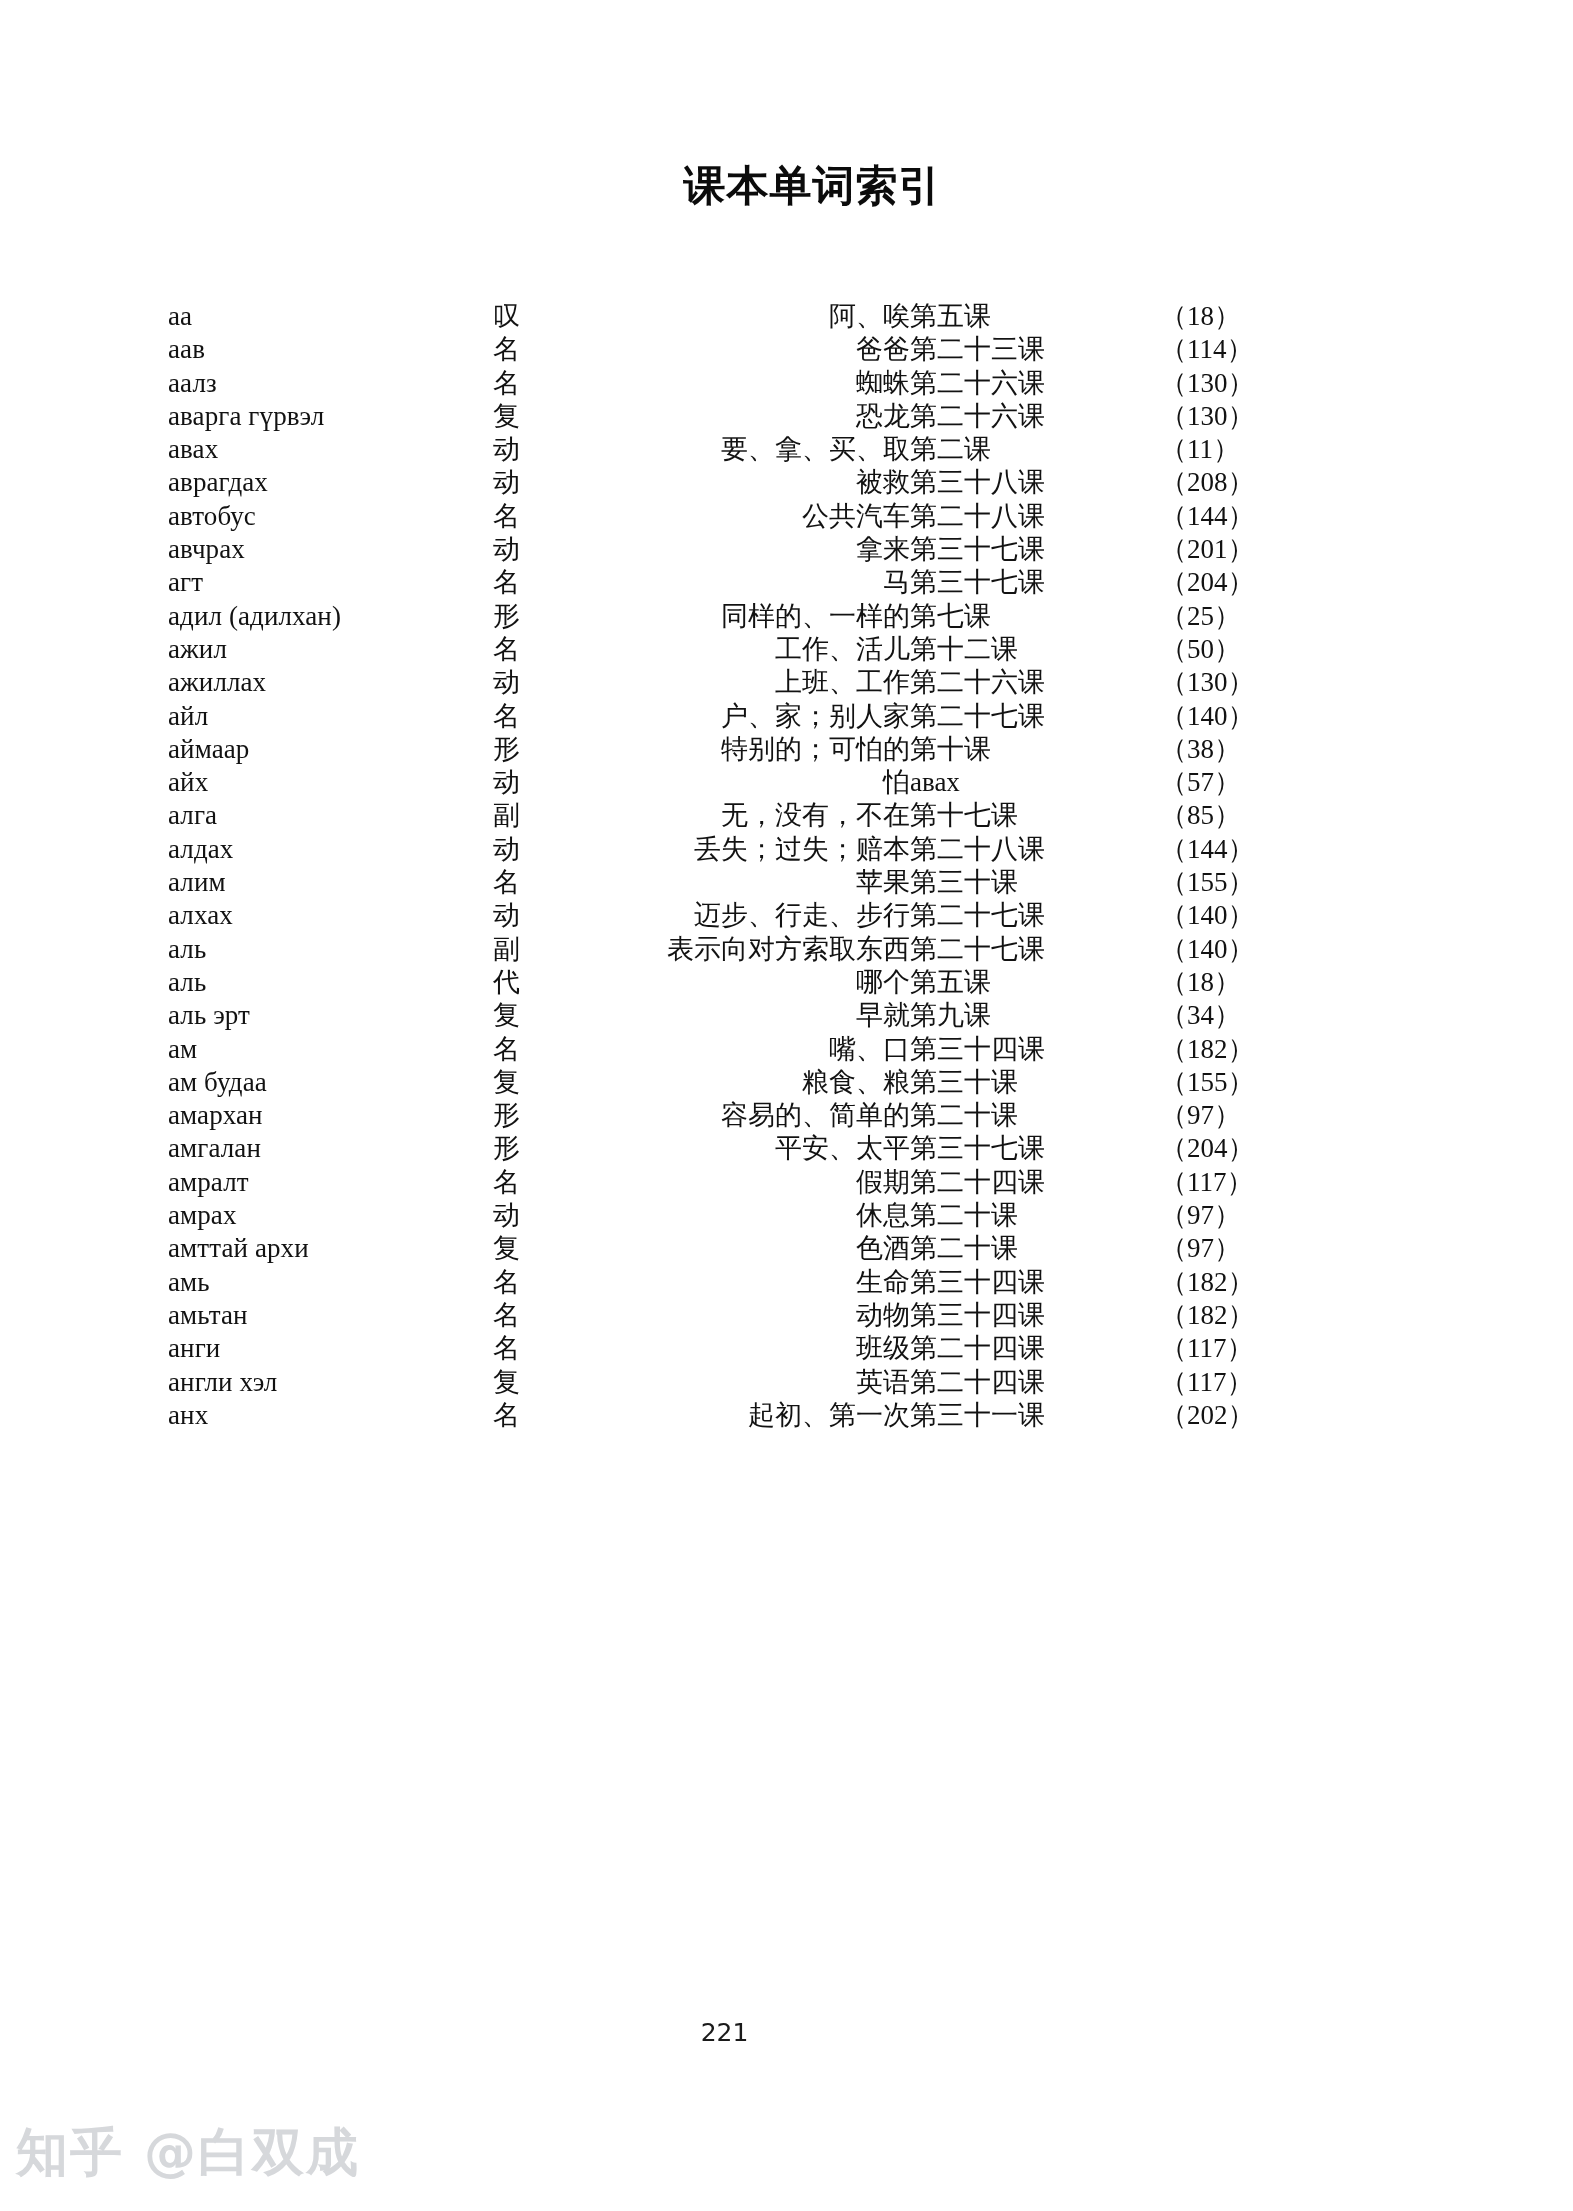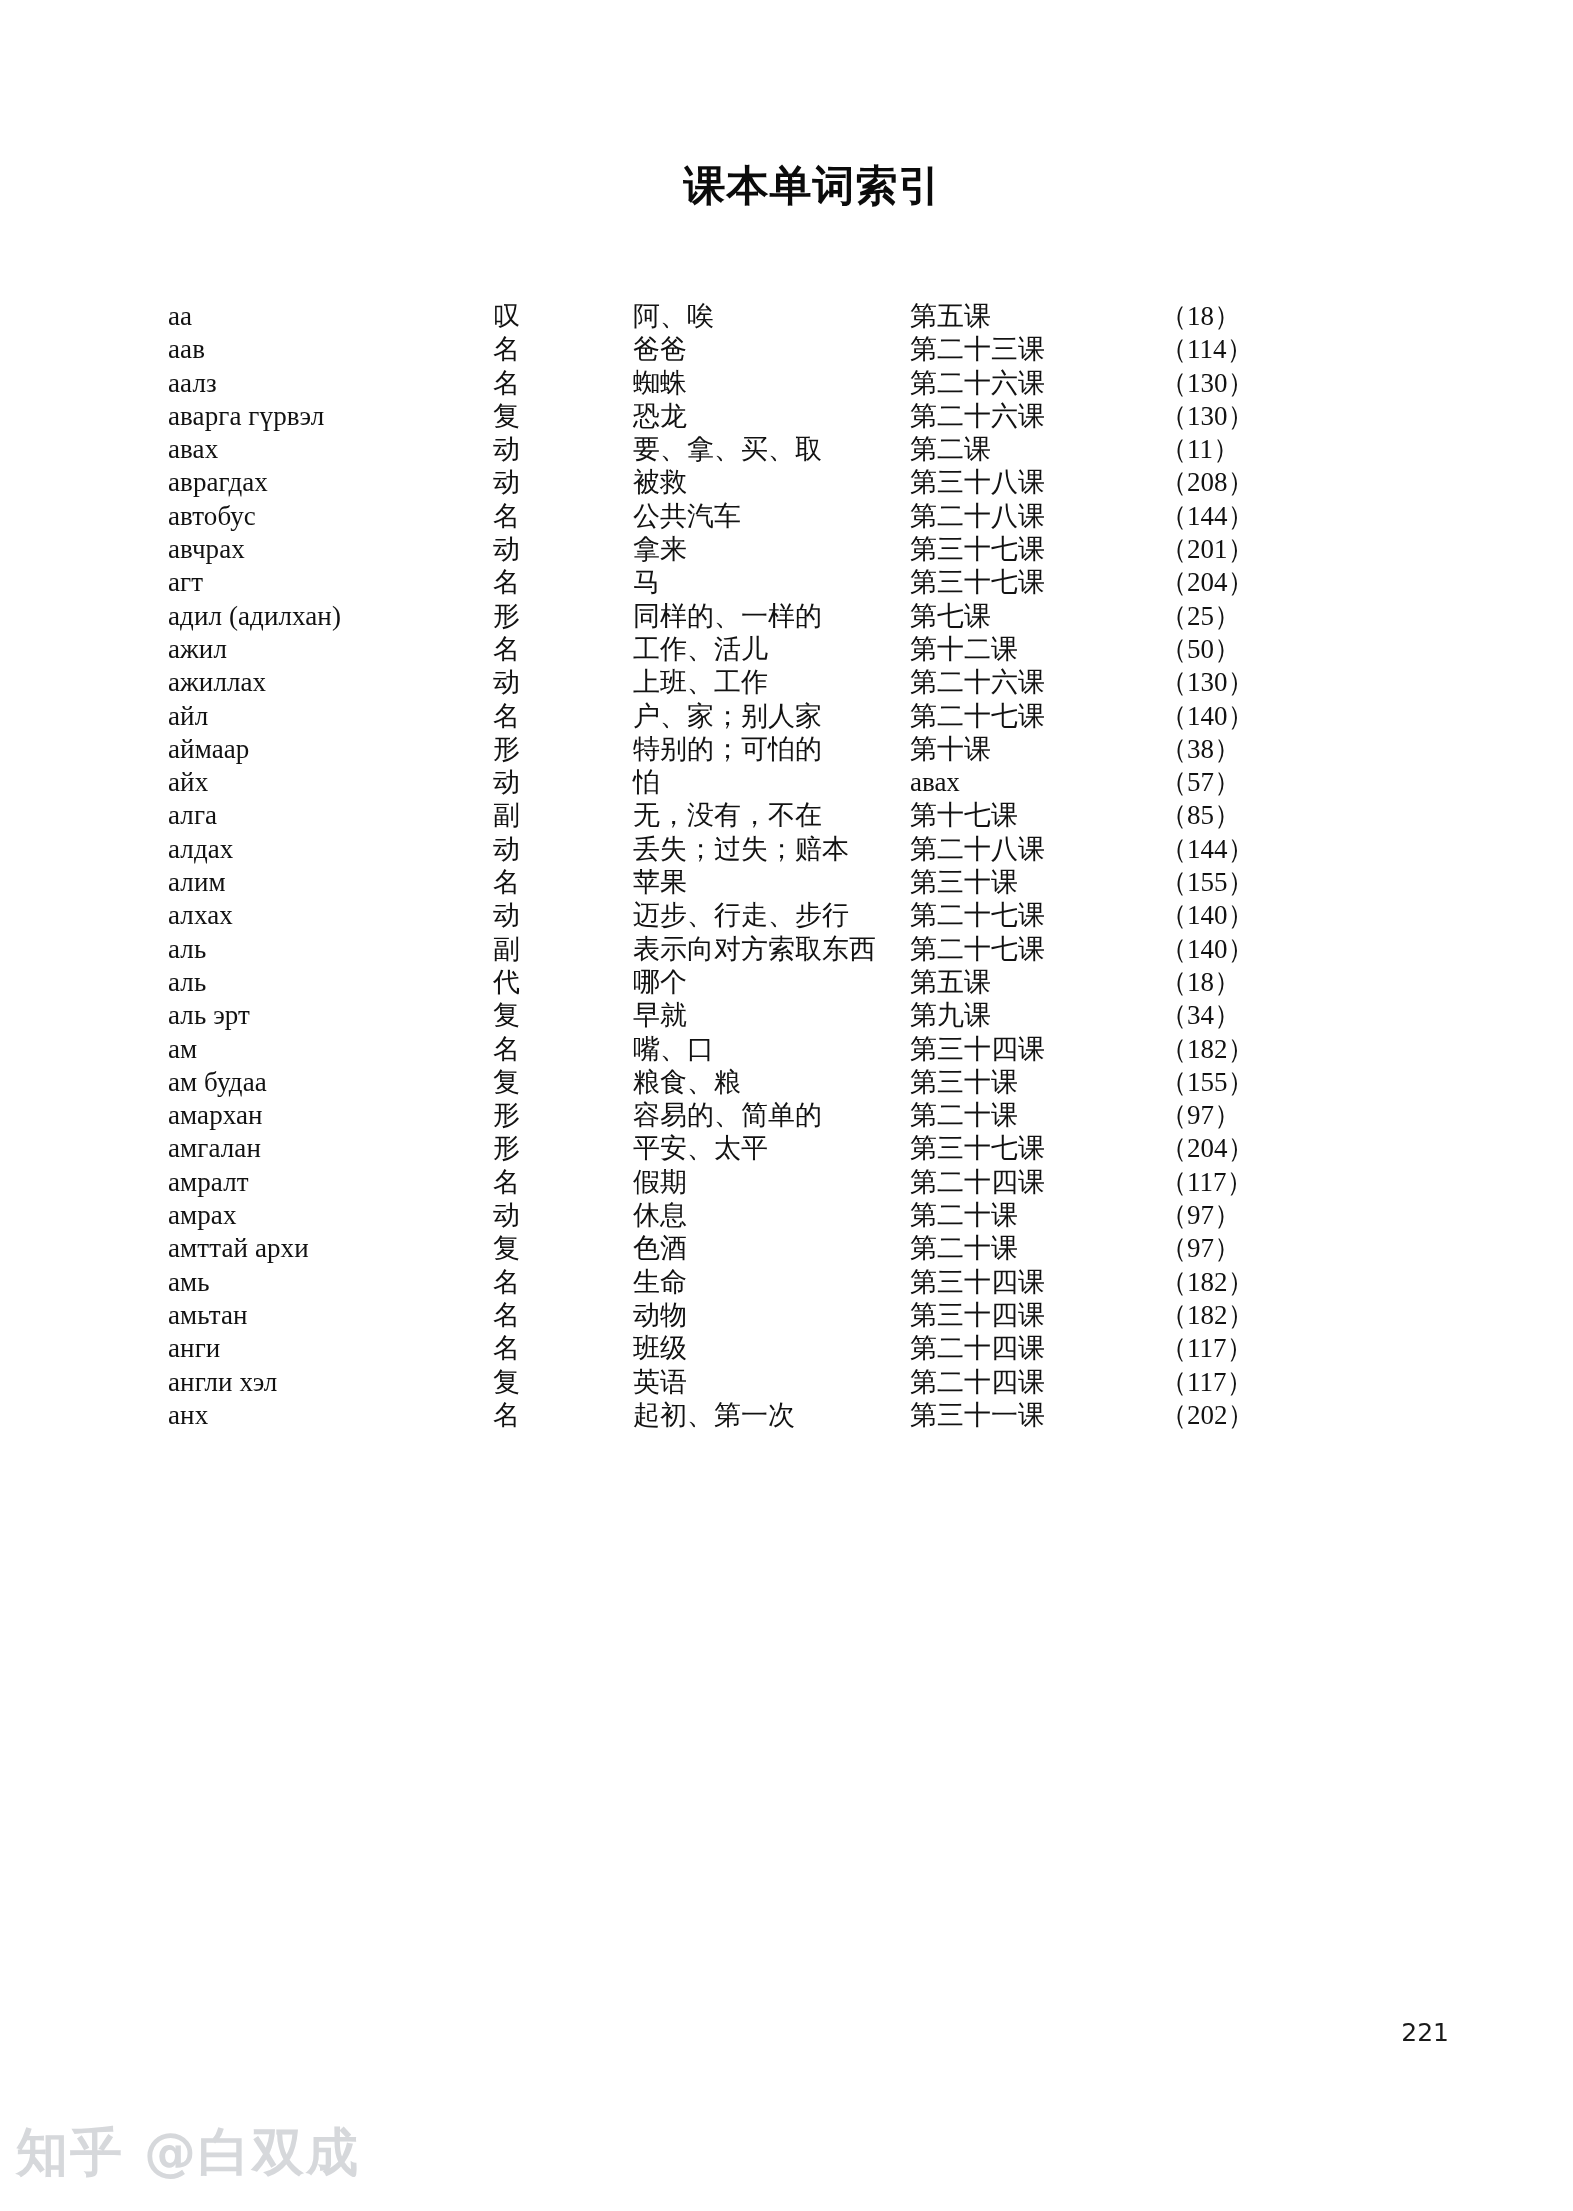--- a/index.html
+++ b/index.html
@@ -65,37 +65,38 @@
 
   .cell-word {
     font-family: "Liberation Serif", "DejaVu Serif", serif;
     letter-spacing: 0.1px;
   }
   .cell-pos {
     font-family: "Liberation Serif", "DejaVu Serif", serif;
   }
   .cell-def {
     font-family: Liberation Sans, sans-serif;
+    text-align: right;
   }
   .cell-lesson {
     font-family: "Liberation Serif", "DejaVu Serif", serif;
   }
   .cell-page {
     font-family: "Liberation Serif", "DejaVu Serif", serif;
     text-align: left;
     padding-left: 14px;
   }
 
   
   .page-number {
     position: absolute;
     top: 2018px;
     left: 0;
     width: 1449px;
-    text-align: right;
+    text-align: center;
     font-family: "DejaVu Sans", "Liberation Sans", sans-serif;
     font-size: 25px;
     color: #1a1a1a;
   }
 
   .watermark {
     position: absolute;
     top: 2118px;
     left: 16px;
     width: 1498px;

